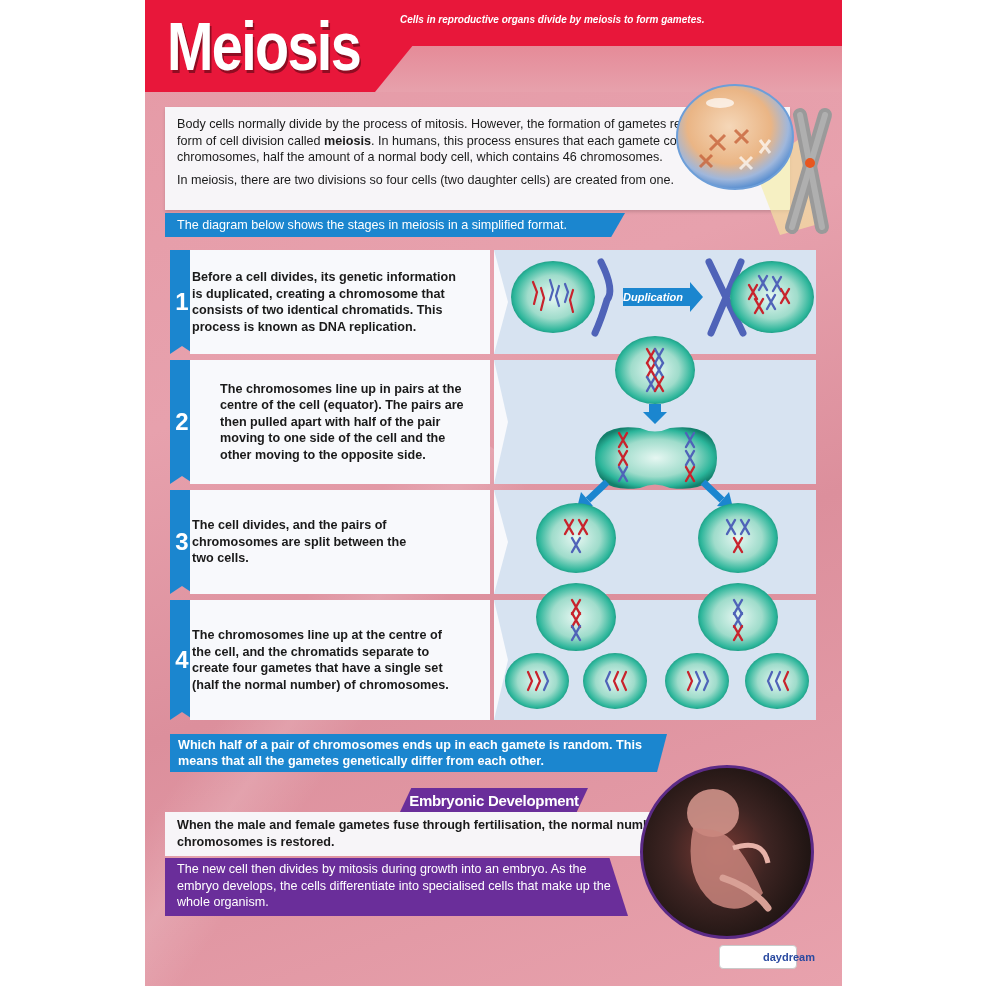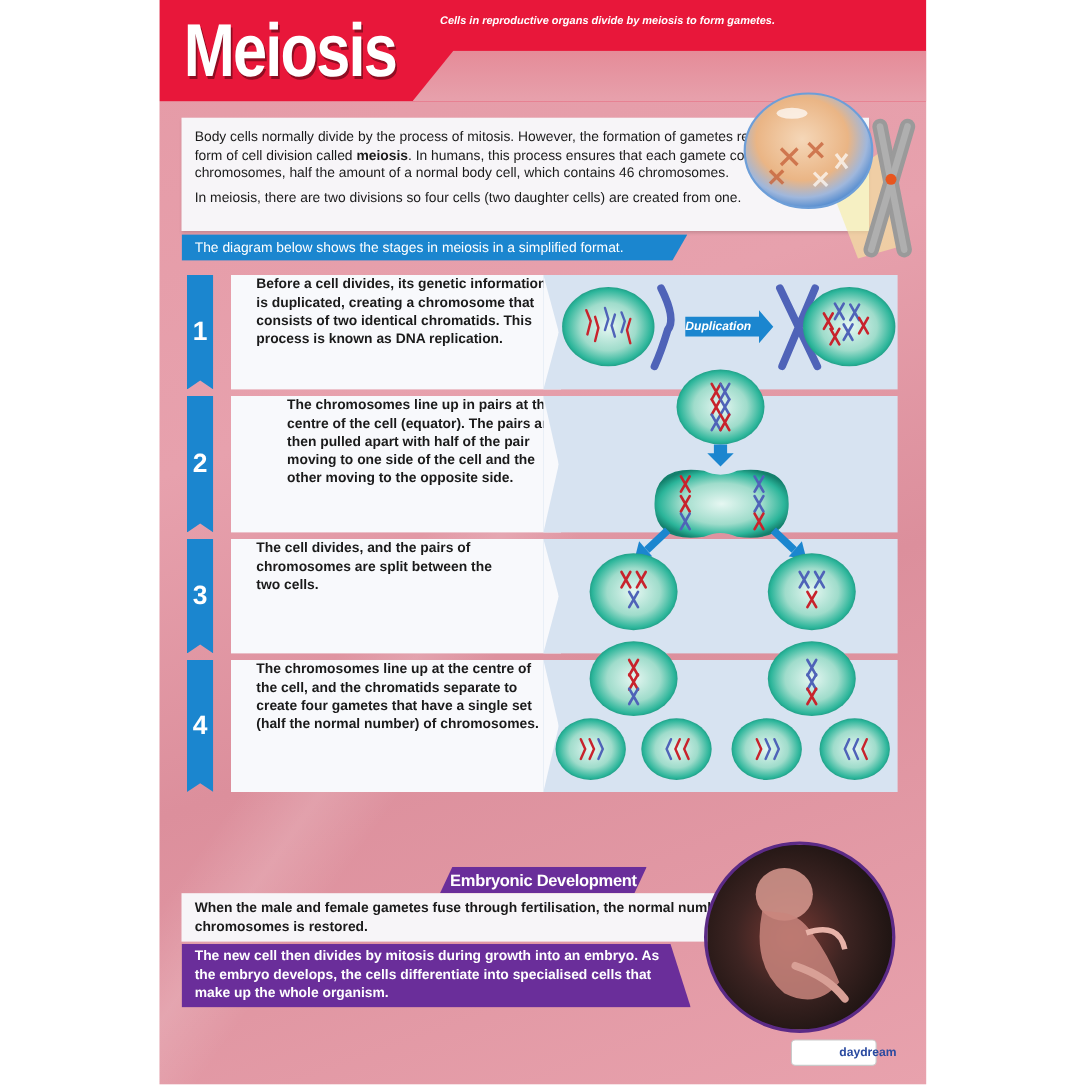--- a/index.html
+++ b/index.html
@@ -62,23 +62,23 @@
   .step {
     position: absolute; left: 25px; width: 646px;
   }
   .step-num {
     position: absolute; left: 0; top: 0; width: 24px; height: 100%;
     background: #1b86cf; color: #fff; font-weight: bold; font-size: 24px;
     display: flex; align-items: center; justify-content: center;
     clip-path: polygon(0 0, 100% 0, 100% 100%, 50% calc(100% - 8px), 0 100%);
   }
   .step-text {
-    position: absolute; left: 40px; top: 0; width: 300px; height: 100%;
-    background: #f8f9fc; padding-left: 23px;
-    display: flex; align-items: flex-start;
+    position: absolute; left: 20px; top: 0; width: 300px; height: 100%;
+    background: #f8f9fc; padding-left: 2px;
+    display: flex; align-items: center;
     font-weight: bold; font-size: 12.6px; line-height: 16.5px; color: #1a1a1a;
   }
   .step-diagram {
     position: absolute; left: 324px; top: 0; width: 322px; height: 100%;
     background: #d7e3f1;
   }
   .step-diagram::before {
     content: ""; position: absolute; left: 0; top: 0; width: 14px; height: 100%;
     background: #f8f9fc; clip-path: polygon(0 0, 0 100%, 100% 50%);
   }
@@ -111,21 +111,21 @@
     letter-spacing: -0.3px;
   }
   .embryo-intro {
     position: absolute; left: 20px; top: 812px; width: 530px; height: 44px;
     background: #f7f5f8; padding: 5px 12px;
     font-weight: bold; font-size: 12.6px; line-height: 16.5px; color: #1a1a1a;
   }
   .embryo-purple {
     position: absolute; left: 20px; top: 858px; width: 463px; height: 58px;
     background: #6a2e9a; color: #fff; padding: 3px 12px;
-    font-weight: bold; font-size: 12.6px; line-height: 16.5px;
+    font-weight: normal; font-size: 12.6px; line-height: 16.5px;
     clip-path: polygon(0 0, 96% 0, 100% 100%, 0 100%);
   }
   .embryo-photo {
     position: absolute; left: 495px; top: 765px; width: 174px; height: 174px;
     border-radius: 50%; border: 3px solid #5b2a86;
     background: radial-gradient(circle at 45% 50%, #7a3a34 0%, #3d2422 40%, #1a1210 80%);
     overflow: hidden;
   }
   .logo {
     position: absolute; left: 574px; top: 945px; width: 78px; height: 24px;
@@ -316,20 +316,21 @@
       <path d="M551 672 L555 681 L551 690" stroke="#4f63b8"></path>
       <path d="M559 672 L563 681 L559 690" stroke="#4f63b8"></path>
       <ellipse cx="632" cy="681" rx="32" ry="28" fill="url(#cell)" stroke="none"></ellipse>
       <path d="M627 672 L623 681 L627 690" stroke="#4f63b8"></path>
       <path d="M635 672 L631 681 L635 690" stroke="#4f63b8"></path>
       <path d="M643 672 L639 681 L643 690" stroke="#c8232c"></path>
     </g>
   </svg>
   <div class="dup-label">Duplication</div>
 
+  <div class="random-banner">Which half of a pair of chromosomes ends up in each gamete is random. This means that all the gametes genetically differ from each other.</div>
 
   <div class="embryo-intro">When the male and female gametes fuse through fertilisation, the normal number of chromosomes is restored.</div>
   <div class="embryo-heading">Embryonic Development</div>
   <div class="embryo-purple">The new cell then divides by mitosis during growth into an embryo. As the embryo develops, the cells differentiate into specialised cells that make up the whole organism.</div>
 
   <div class="embryo-photo">
     <svg width="168" height="168" viewBox="0 0 168 168">
       <ellipse cx="70" cy="45" rx="26" ry="24" fill="#d99a90" opacity="0.85"></ellipse>
       <path d="M50 60 Q40 110 70 135 Q100 150 120 125 Q110 100 95 80 Q85 65 70 62 Z" fill="#c9857c" opacity="0.85"></path>
       <path d="M90 80 Q120 70 125 95" stroke="#e7b2a8" stroke-width="5" fill="none"></path>

